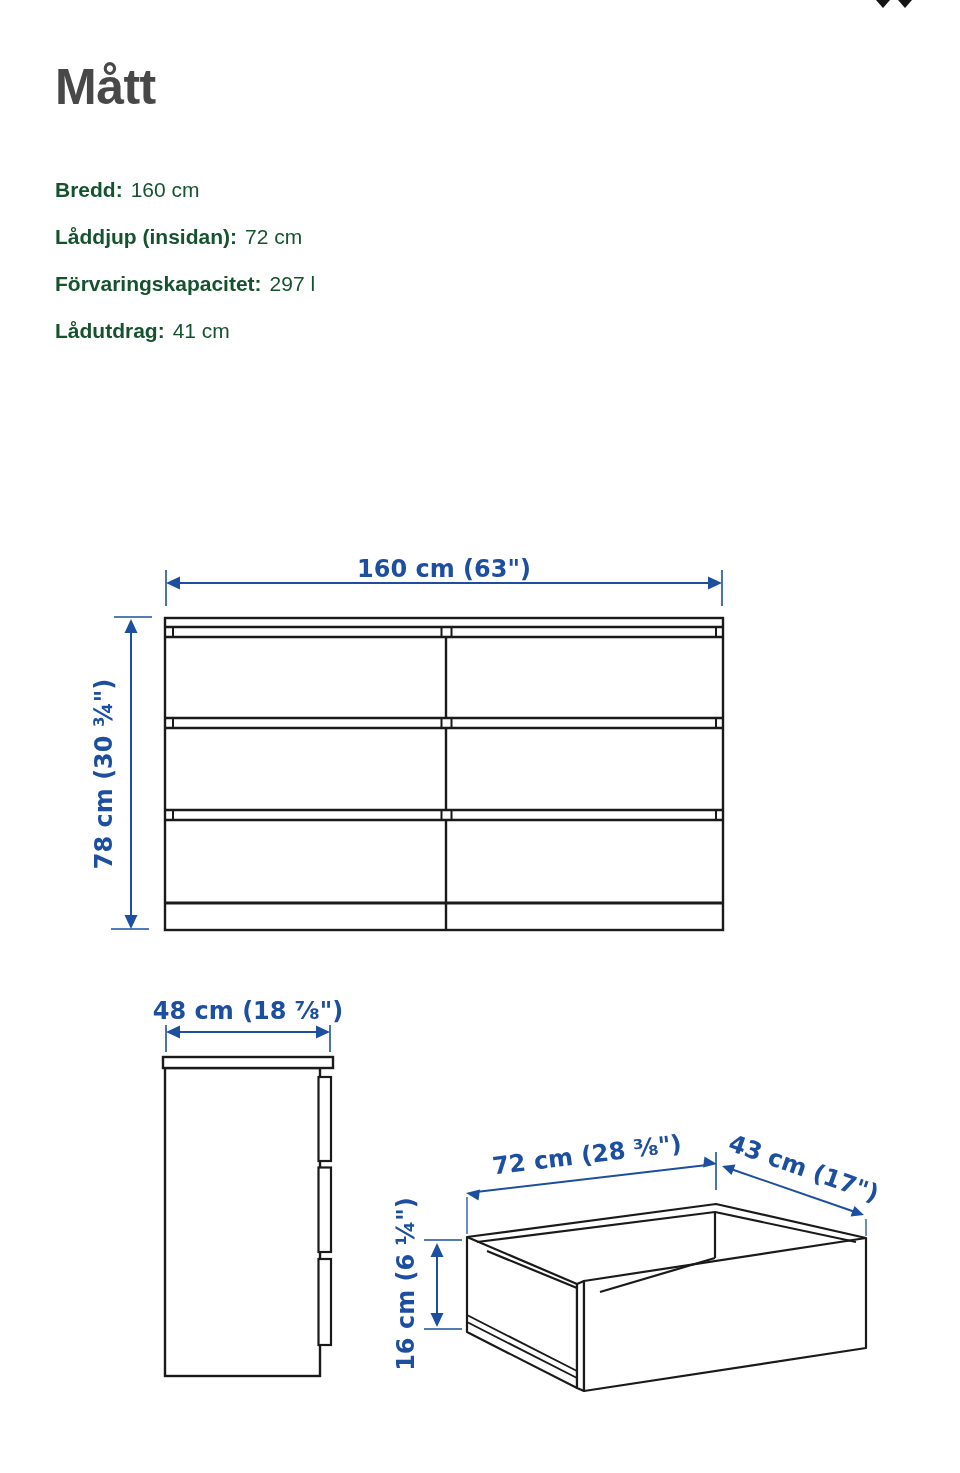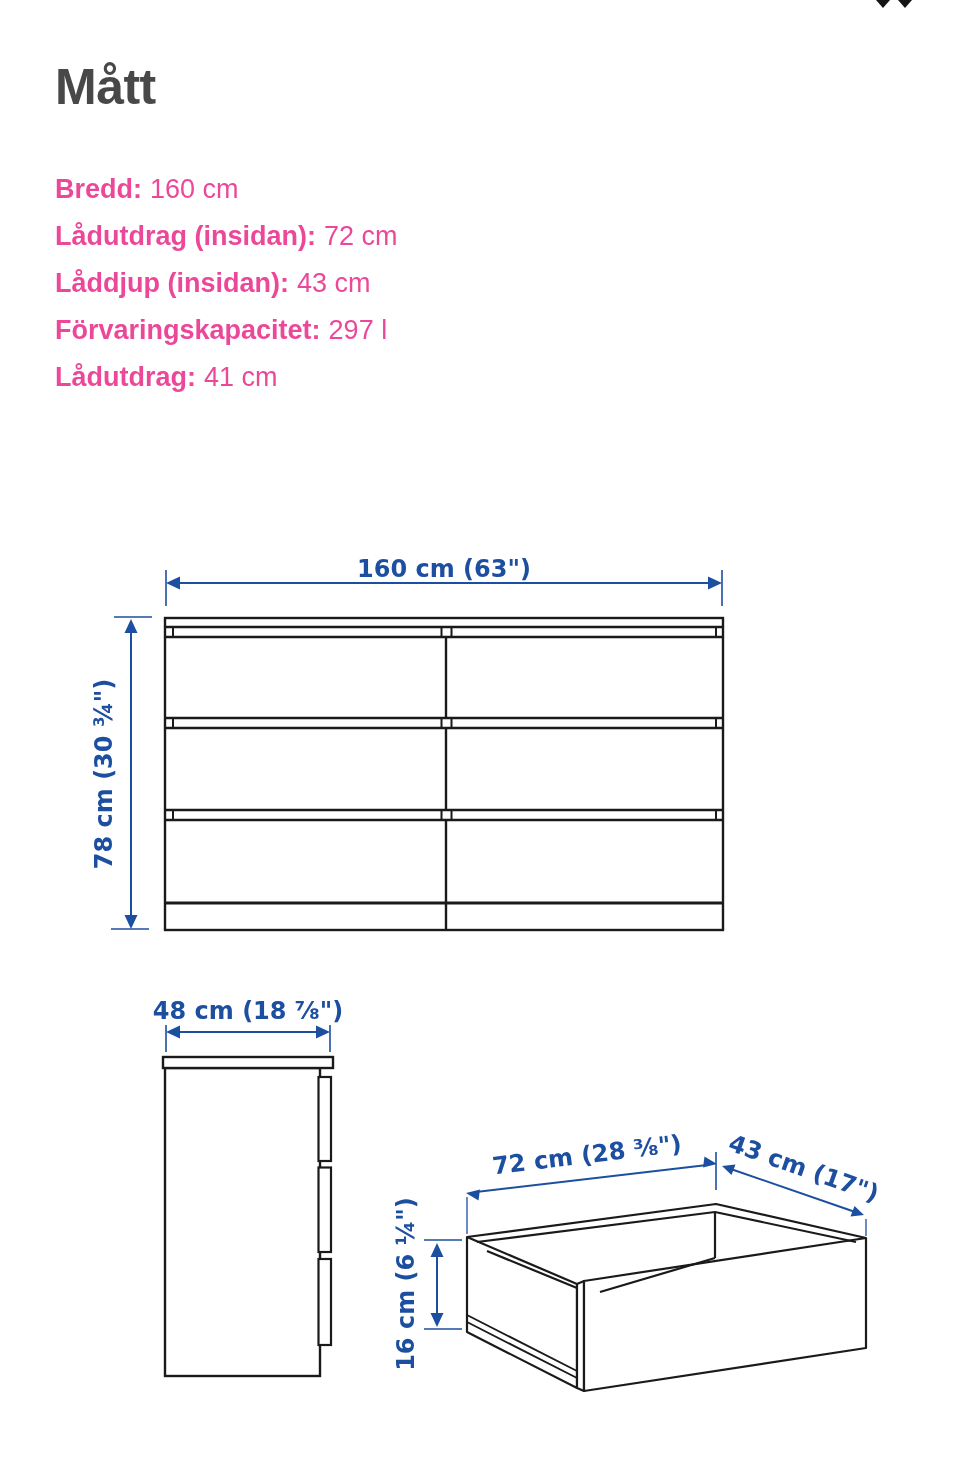--- a/index.html
+++ b/index.html
@@ -12,21 +12,21 @@
   .tip{position:absolute;top:0;width:0;height:0;
        border-left:7px solid transparent;border-right:7px solid transparent;
        border-top:8px solid #141414;}
   .tip.a{left:876px;} .tip.b{left:898px;}
 
   .page-title{
     position:absolute;left:55px;top:58px;margin:0;
     font-size:50px;font-weight:bold;color:#484848;letter-spacing:-0.5px;
   }
   .spec-list{position:absolute;left:55px;top:166px;}
-  .spec-row{font-size:27px;line-height:47px;white-space:nowrap;color:#ec4899;}
+  .spec-row{font-size:21px;line-height:47px;white-space:nowrap;color:#14532d;}
   .spec-label{font-weight:bold;}
   .spec-value{margin-left:8px;font-weight:normal;}
 
   .diagram{position:absolute;left:0;top:540px;}
   .dim-text{
     font-family:"DejaVu Sans", sans-serif;font-weight:bold;font-size:24px;
     fill:#1d4fa1;
   }
 </style>
 </head>
@@ -37,24 +37,21 @@
   <span class="tip b"></span>
 </div>
 
 <h1 class="page-title">Mått</h1>
 
 <div class="spec-list">
   <div class="spec-row">
     <span class="spec-label">Bredd:</span><span class="spec-value">160 cm</span>
   </div>
   <div class="spec-row">
-    <span class="spec-label">Lådutdrag (insidan):</span><span class="spec-value">72 cm</span>
-  </div>
-  <div class="spec-row">
-    <span class="spec-label">Låddjup (insidan):</span><span class="spec-value">43 cm</span>
+    <span class="spec-label">Låddjup (insidan):</span><span class="spec-value">72 cm</span>
   </div>
   <div class="spec-row">
     <span class="spec-label">Förvaringskapacitet:</span><span class="spec-value">297 l</span>
   </div>
   <div class="spec-row">
     <span class="spec-label">Lådutdrag:</span><span class="spec-value">41 cm</span>
   </div>
 </div>
 
 <svg class="diagram" width="960" height="933" viewBox="0 540 960 933" xmlns="http://www.w3.org/2000/svg">

